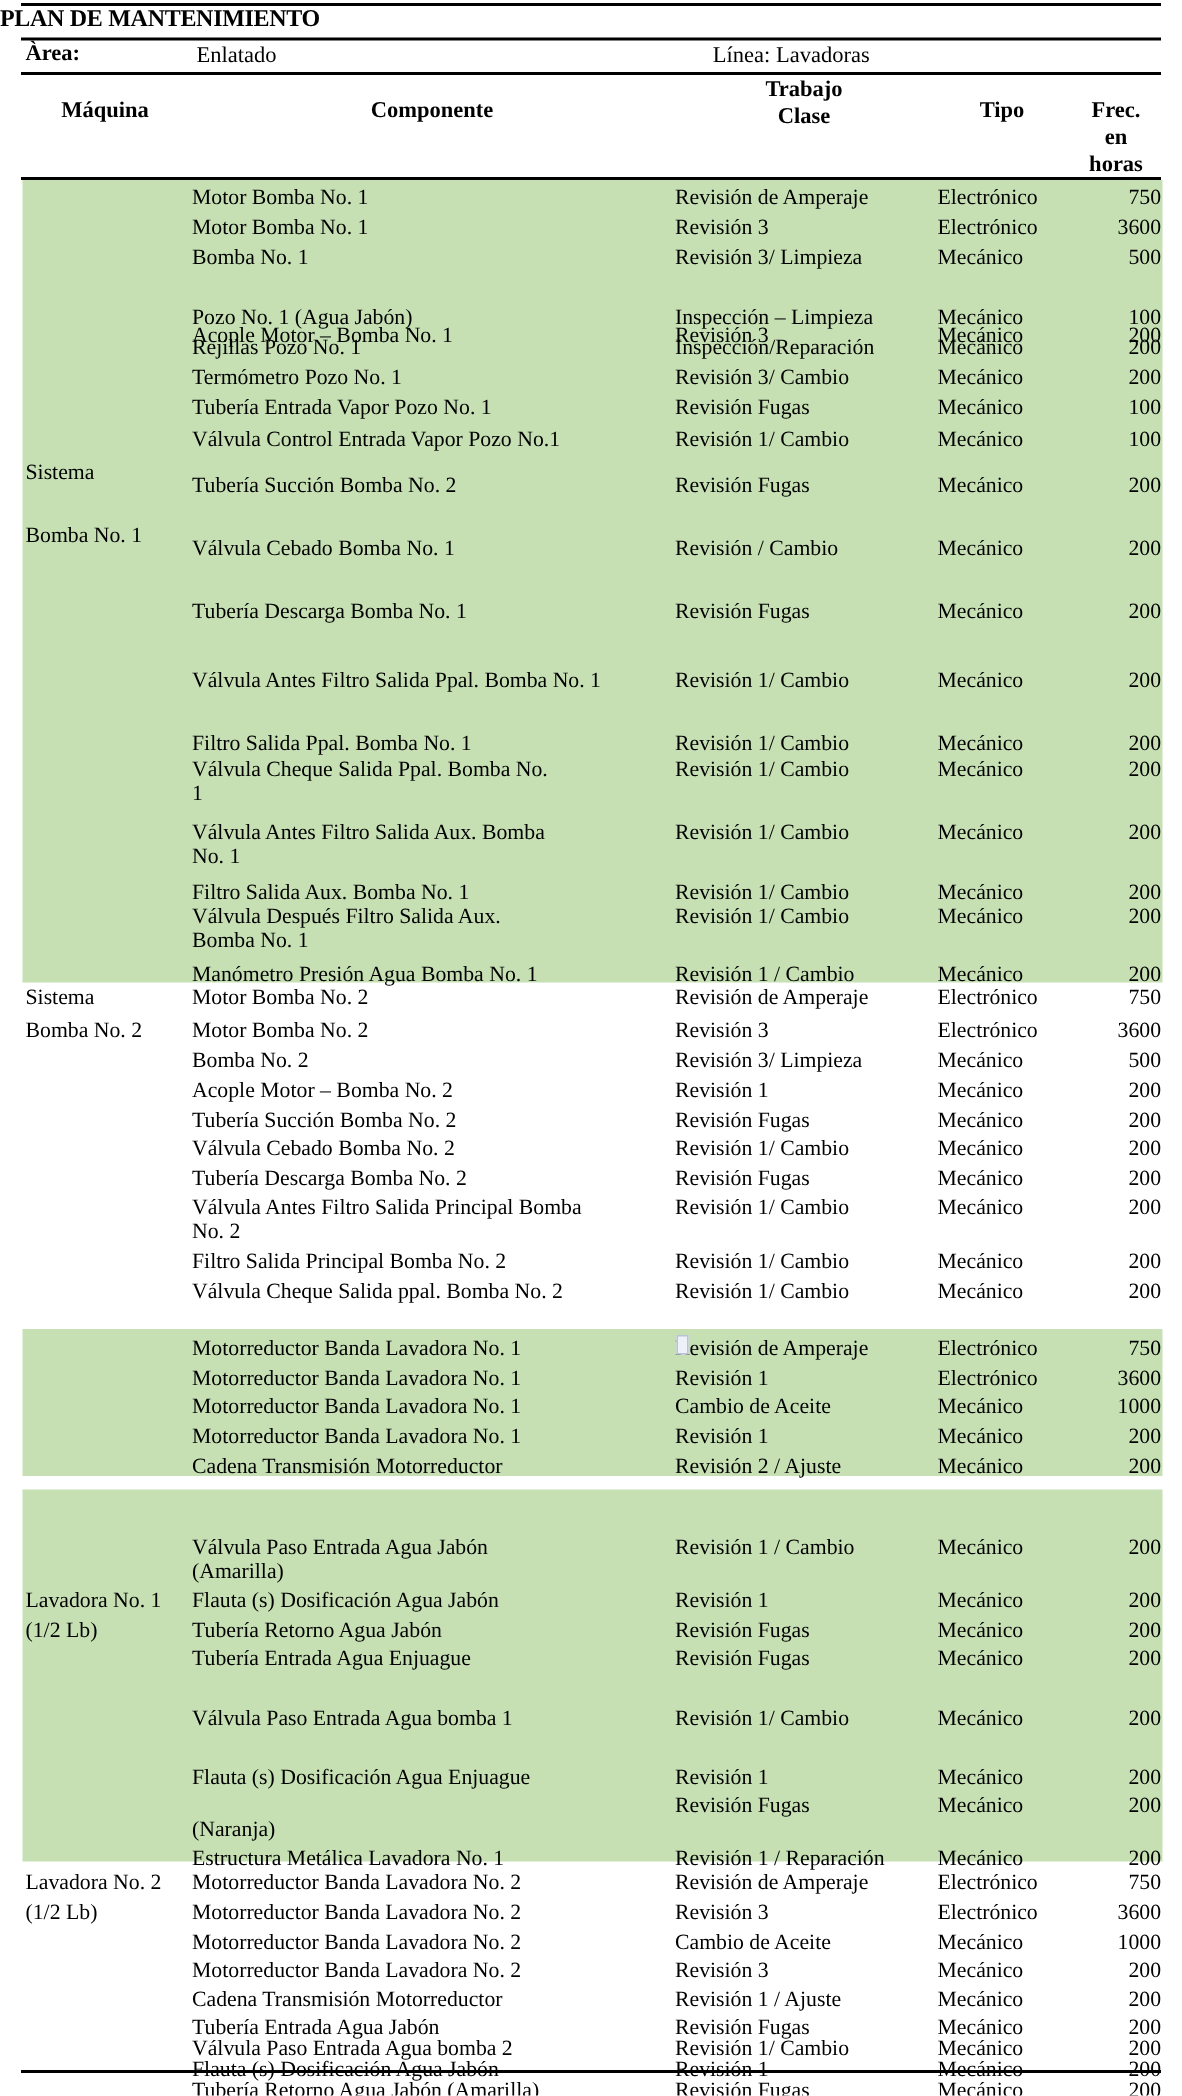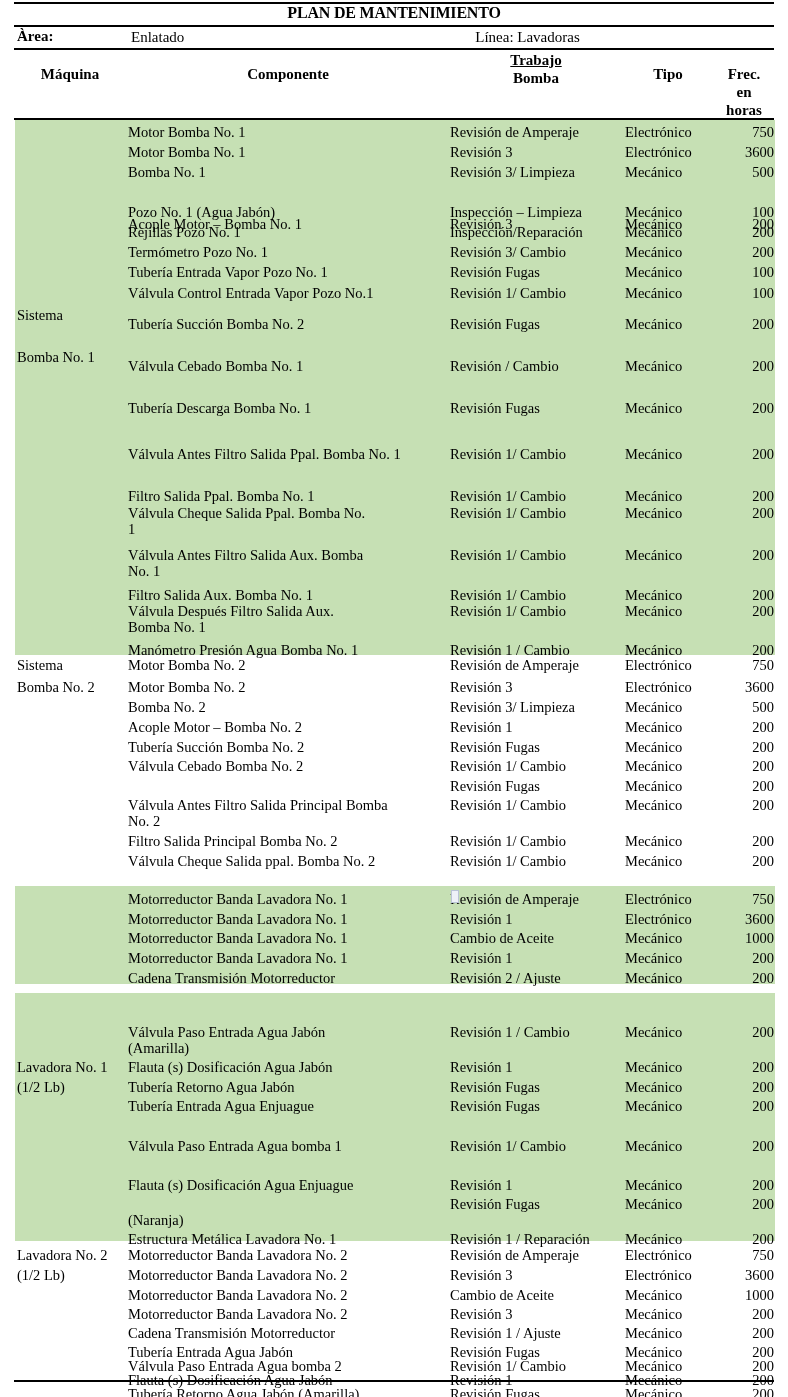--- a/index.html
+++ b/index.html
@@ -30,21 +30,20 @@
   .rule-title    { left: 14px; top: 25px;   width: 760px; height: 2px; }
   .rule-area     { left: 14px; top: 48px;   width: 760px; height: 2px; }
   .rule-head     { left: 14px; top: 118px;  width: 760px; height: 2px; }
   .rule-bottom   { left: 14px; top: 1380px; width: 760px; height: 2px; }
 
   
   .doc-title {
     position: absolute;
     left: 0; top: 4px;
     width: 788px;
-    text-align: center;
     font-weight: bold;
     font-size: 16px;
     letter-spacing: -0.2px;
   }
 
   
   .area-label {
     position: absolute;
     left: 17px; top: 28px;
     font-weight: bold;
@@ -65,21 +64,21 @@
 
   
   .colhead {
     position: absolute;
     font-weight: bold;
     font-size: 15px;
     text-align: center;
   }
   .ch-maquina    { left: 14px;  top: 66px;  width: 112px; }
   .ch-componente { left: 128px; top: 66px;  width: 320px; }
-  .ch-trabajo    { left: 450px; top: 52px;  width: 172px; text-decoration: underline; }
+  .ch-trabajo    { left: 450px; top: 52px;  width: 172px; }
   .ch-clase      { left: 450px; top: 70px;  width: 172px; }
   .ch-tipo       { left: 624px; top: 66px;  width: 88px;  }
   .ch-frec1      { left: 714px; top: 66px;  width: 60px;  }
   .ch-frec2      { left: 714px; top: 84px;  width: 60px;  }
   .ch-frec3      { left: 714px; top: 102px; width: 60px;  }
 
   
   .band {
     position: absolute;
     left: 15px;
@@ -130,21 +129,21 @@
 
   <div class="doc-title">PLAN DE MANTENIMIENTO</div>
 
   <div class="area-label">Àrea:</div>
   <div class="area-value">Enlatado</div>
   <div class="linea-value">Línea: Lavadoras</div>
 
   <div class="colhead ch-maquina">Máquina</div>
   <div class="colhead ch-componente">Componente</div>
   <div class="colhead ch-trabajo">Trabajo</div>
-  <div class="colhead ch-clase">Bomba</div>
+  <div class="colhead ch-clase">Clase</div>
   <div class="colhead ch-tipo">Tipo</div>
   <div class="colhead ch-frec1">Frec.</div>
   <div class="colhead ch-frec2">en</div>
   <div class="colhead ch-frec3">horas</div>
 
   <div id="bands-layer">
       <div class="band" style="top: 120px; height: 535px; background: rgb(198, 224, 180);"></div>
       <div class="band" style="top: 886px; height: 98px; background: rgb(198, 224, 180);"></div>
       <div class="band" style="top: 993px; height: 248px; background: rgb(198, 224, 180);"></div>
     </div>
@@ -354,20 +353,21 @@
       </div>
       <div class="row" style="top: 756px;">
         <div class="cell c-maq"></div>
         <div class="cell c-comp">Válvula Cebado Bomba No. 2</div>
         <div class="cell c-clase">Revisión 1/ Cambio</div>
         <div class="cell c-tipo">Mecánico</div>
         <div class="cell c-frec">200</div>
       </div>
       <div class="row" style="top: 776px;">
         <div class="cell c-maq"></div>
+        <div class="cell c-comp">Tubería Descarga Bomba No. 2</div>
         <div class="cell c-clase">Revisión Fugas</div>
         <div class="cell c-tipo">Mecánico</div>
         <div class="cell c-frec">200</div>
       </div>
       <div class="row" style="top: 795px;">
         <div class="cell c-maq"></div>
         <div class="cell c-comp">Válvula Antes Filtro Salida Principal Bomba</div>
         <div class="cell c-clase">Revisión 1/ Cambio</div>
         <div class="cell c-tipo">Mecánico</div>
         <div class="cell c-frec">200</div>

